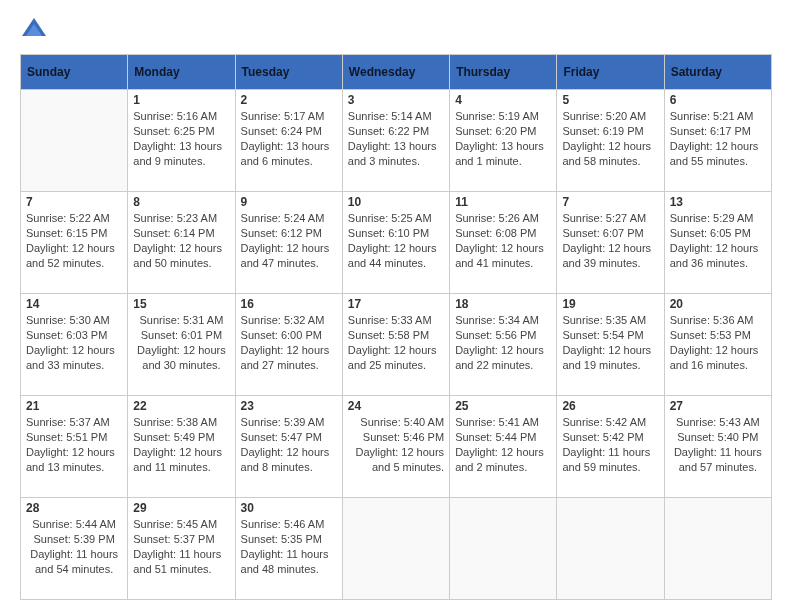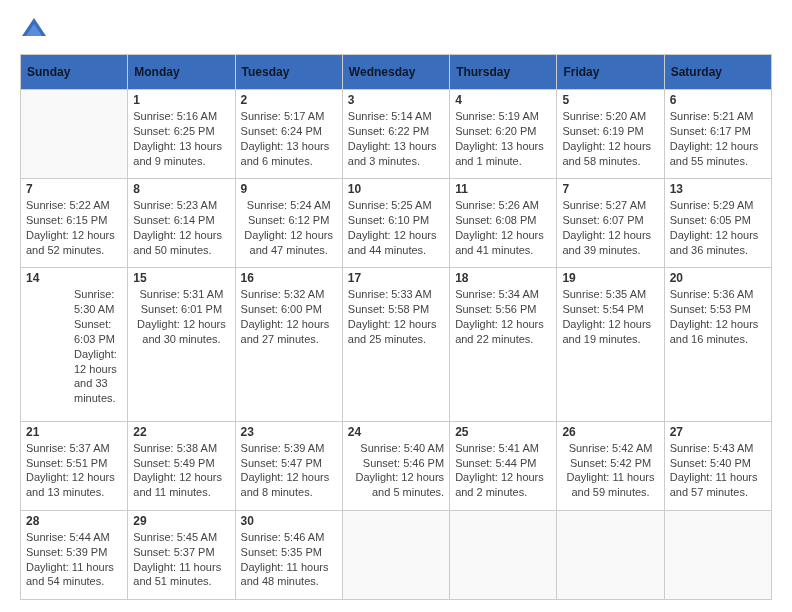--- a/index.html
+++ b/index.html
@@ -187,21 +187,21 @@
           </td>
           <td>
             <span class="day-num">8</span>
             <div class="day-info" style="white-space: pre-line;">Sunrise: 5:23 AM
 Sunset: 6:14 PM
 Daylight: 12 hours
 and 50 minutes.</div>
           </td>
           <td>
             <span class="day-num">9</span>
-            <div class="day-info" style="white-space: pre-line; text-align: center;">Sunrise: 5:24 AM
+            <div class="day-info" style="white-space: pre-line;">Sunrise: 5:24 AM
 Sunset: 6:12 PM
 Daylight: 12 hours
 and 47 minutes.</div>
           </td>
           <td>
             <span class="day-num">10</span>
             <div class="day-info" style="white-space: pre-line;">Sunrise: 5:25 AM
 Sunset: 6:10 PM
 Daylight: 12 hours
 and 44 minutes.</div>
@@ -224,21 +224,21 @@
             <span class="day-num">13</span>
             <div class="day-info" style="white-space: pre-line;">Sunrise: 5:29 AM
 Sunset: 6:05 PM
 Daylight: 12 hours
 and 36 minutes.</div>
           </td>
         </tr>
         <tr>
           <td>
             <span class="day-num">14</span>
-            <div class="day-info" style="white-space: pre-line; margin-left: 48px;">Sunrise: 5:30 AM
+            <div class="day-info" style="white-space: pre-line;">Sunrise: 5:30 AM
 Sunset: 6:03 PM
 Daylight: 12 hours
 and 33 minutes.</div>
           </td>
           <td>
             <span class="day-num">15</span>
             <div class="day-info" style="white-space: pre-line; text-align: center;">Sunrise: 5:31 AM
 Sunset: 6:01 PM
 Daylight: 12 hours
 and 30 minutes.</div>
@@ -310,37 +310,37 @@
           </td>
           <td>
             <span class="day-num">25</span>
             <div class="day-info" style="white-space: pre-line;">Sunrise: 5:41 AM
 Sunset: 5:44 PM
 Daylight: 12 hours
 and 2 minutes.</div>
           </td>
           <td>
             <span class="day-num">26</span>
-            <div class="day-info" style="white-space: pre-line; text-align: center;">Sunrise: 5:42 AM
+            <div class="day-info" style="white-space: pre-line;">Sunrise: 5:42 AM
 Sunset: 5:42 PM
 Daylight: 11 hours
 and 59 minutes.</div>
           </td>
           <td>
             <span class="day-num">27</span>
-            <div class="day-info" style="white-space: pre-line;">Sunrise: 5:43 AM
+            <div class="day-info" style="white-space: pre-line; text-align: center;">Sunrise: 5:43 AM
 Sunset: 5:40 PM
 Daylight: 11 hours
 and 57 minutes.</div>
           </td>
         </tr>
         <tr>
           <td>
             <span class="day-num">28</span>
-            <div class="day-info" style="white-space: pre-line;">Sunrise: 5:44 AM
+            <div class="day-info" style="white-space: pre-line; text-align: center;">Sunrise: 5:44 AM
 Sunset: 5:39 PM
 Daylight: 11 hours
 and 54 minutes.</div>
           </td>
           <td>
             <span class="day-num">29</span>
             <div class="day-info" style="white-space: pre-line;">Sunrise: 5:45 AM
 Sunset: 5:37 PM
 Daylight: 11 hours
 and 51 minutes.</div>

